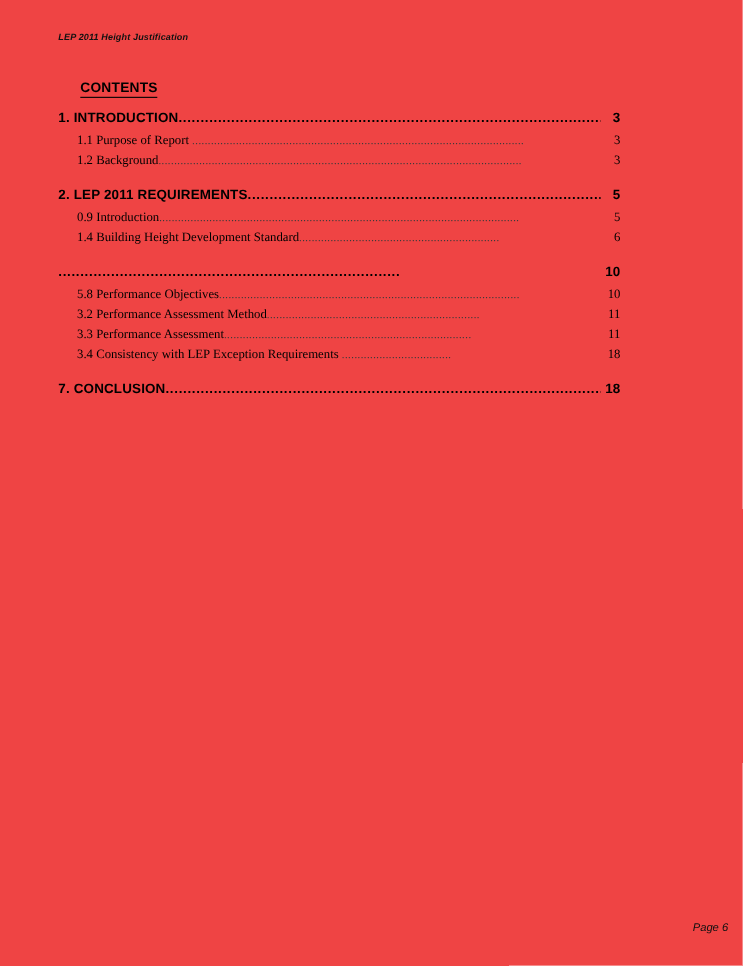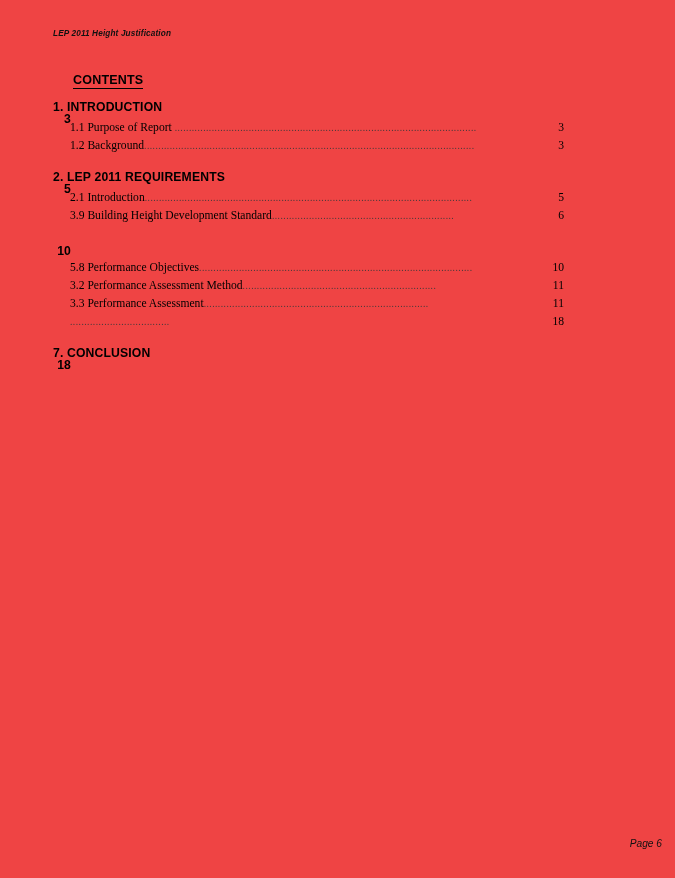--- a/index.html
+++ b/index.html
@@ -78,21 +78,20 @@
   .toc-entry .pageno {
     flex: 0 0 auto;
     text-align: right;
   }
 
   
   .lvl1 {
     font-size: 12.2px;
     font-weight: bold;
     letter-spacing: 0.15px;
-    flex-direction: column;
   }
   .lvl1 .leader {
     font-size: 12.2px;
     font-weight: bold;
     letter-spacing: 0.6px;
   }
   .lvl1 .pageno {
     min-width: 18px;
   }
 
@@ -162,27 +161,27 @@
         <span class="pageno">&nbsp;3</span>
       </div>
       <div class="gap-lvl1"></div>
       <div class="toc-entry lvl1 row-main">
         <span class="title">2. LEP 2011 REQUIREMENTS</span>
         <span class="leader">.........................................................................................</span>
         <span class="pageno">&nbsp;5</span>
       </div>
       <div class="gap-sub"></div>
       <div class="toc-entry lvl2 row-sub">
-        <span class="title">2.1 Introduction</span>
+        <span class="title">0.9 Introduction</span>
         <span class="leader">...................................................................................................................</span>
         <span class="pageno">&nbsp;5</span>
       </div>
       <div class="null"></div>
       <div class="toc-entry lvl2 row-sub">
-        <span class="title">3.9 Building Height Development Standard</span>
+        <span class="title">1.4 Building Height Development Standard</span>
         <span class="leader">................................................................</span>
         <span class="pageno">&nbsp;6</span>
       </div>
       <div class="null"></div>
       <div class="gap-lvl1"></div>
       <div class="toc-entry lvl1 row-main">
         <span class="leader">..............................................................................</span>
         <span class="pageno">&nbsp;10</span>
       </div>
       <div class="gap-sub"></div>
@@ -198,20 +197,21 @@
         <span class="pageno">&nbsp;11</span>
       </div>
       <div class="null"></div>
       <div class="toc-entry lvl2 row-sub">
         <span class="title">3.3 Performance Assessment</span>
         <span class="leader">...............................................................................</span>
         <span class="pageno">&nbsp;11</span>
       </div>
       <div class="null"></div>
       <div class="toc-entry lvl2 row-sub">
+        <span class="title">3.4 Consistency with LEP Exception Requirements&nbsp;</span>
         <span class="leader">...................................</span>
         <span class="pageno">&nbsp;18</span>
       </div>
       <div class="gap-lvl1"></div>
       <div class="toc-entry lvl1 row-main">
         <span class="title">7. CONCLUSION</span>
         <span class="leader">.............................................................................................................</span>
         <span class="pageno">&nbsp;18</span>
       </div>
     </div>

